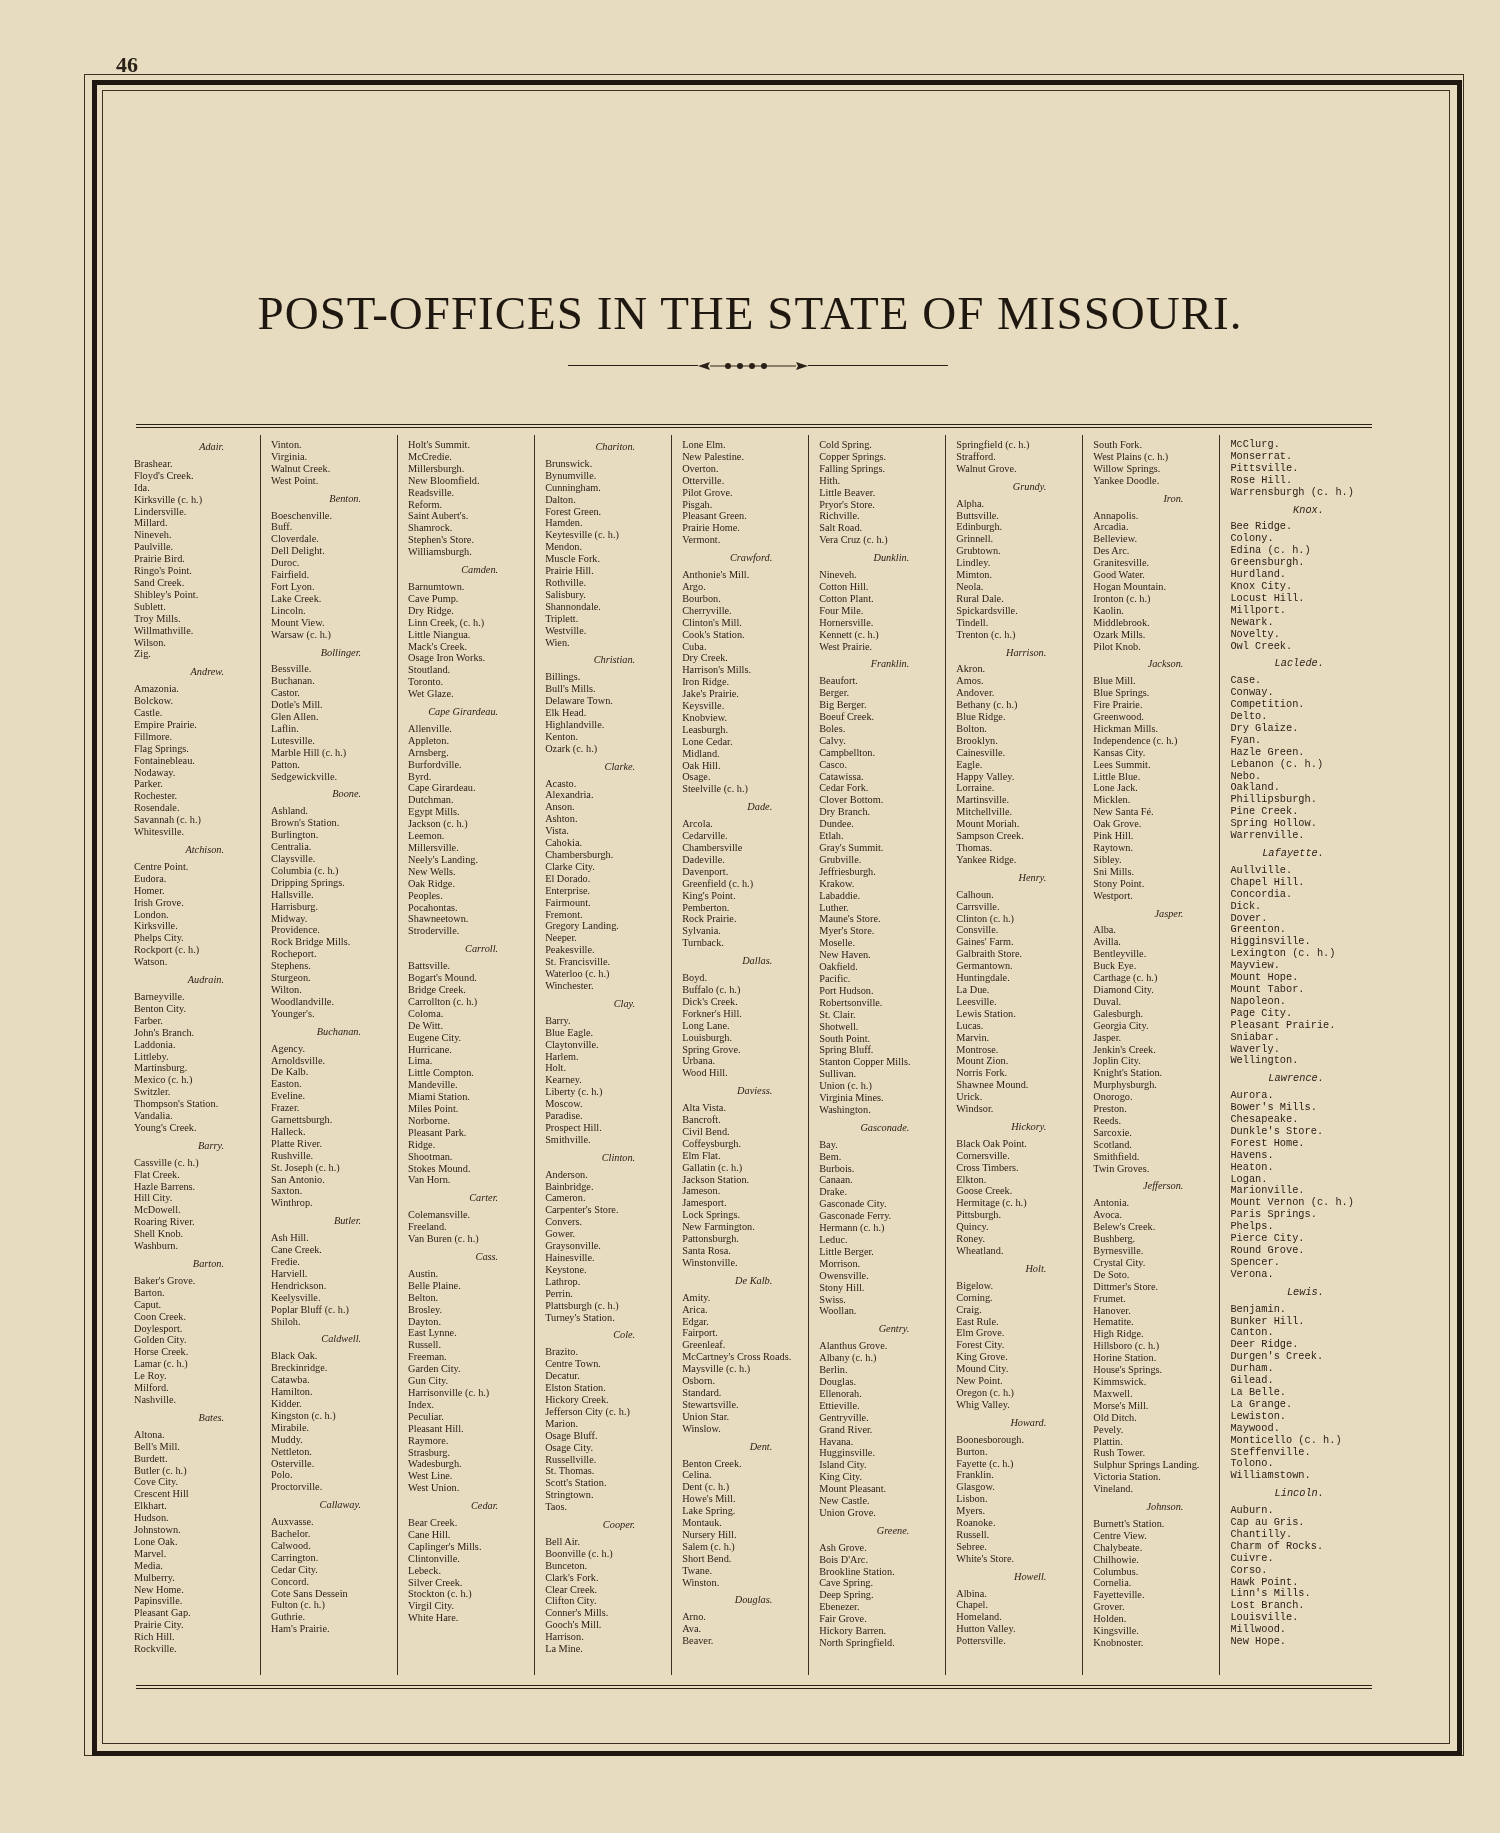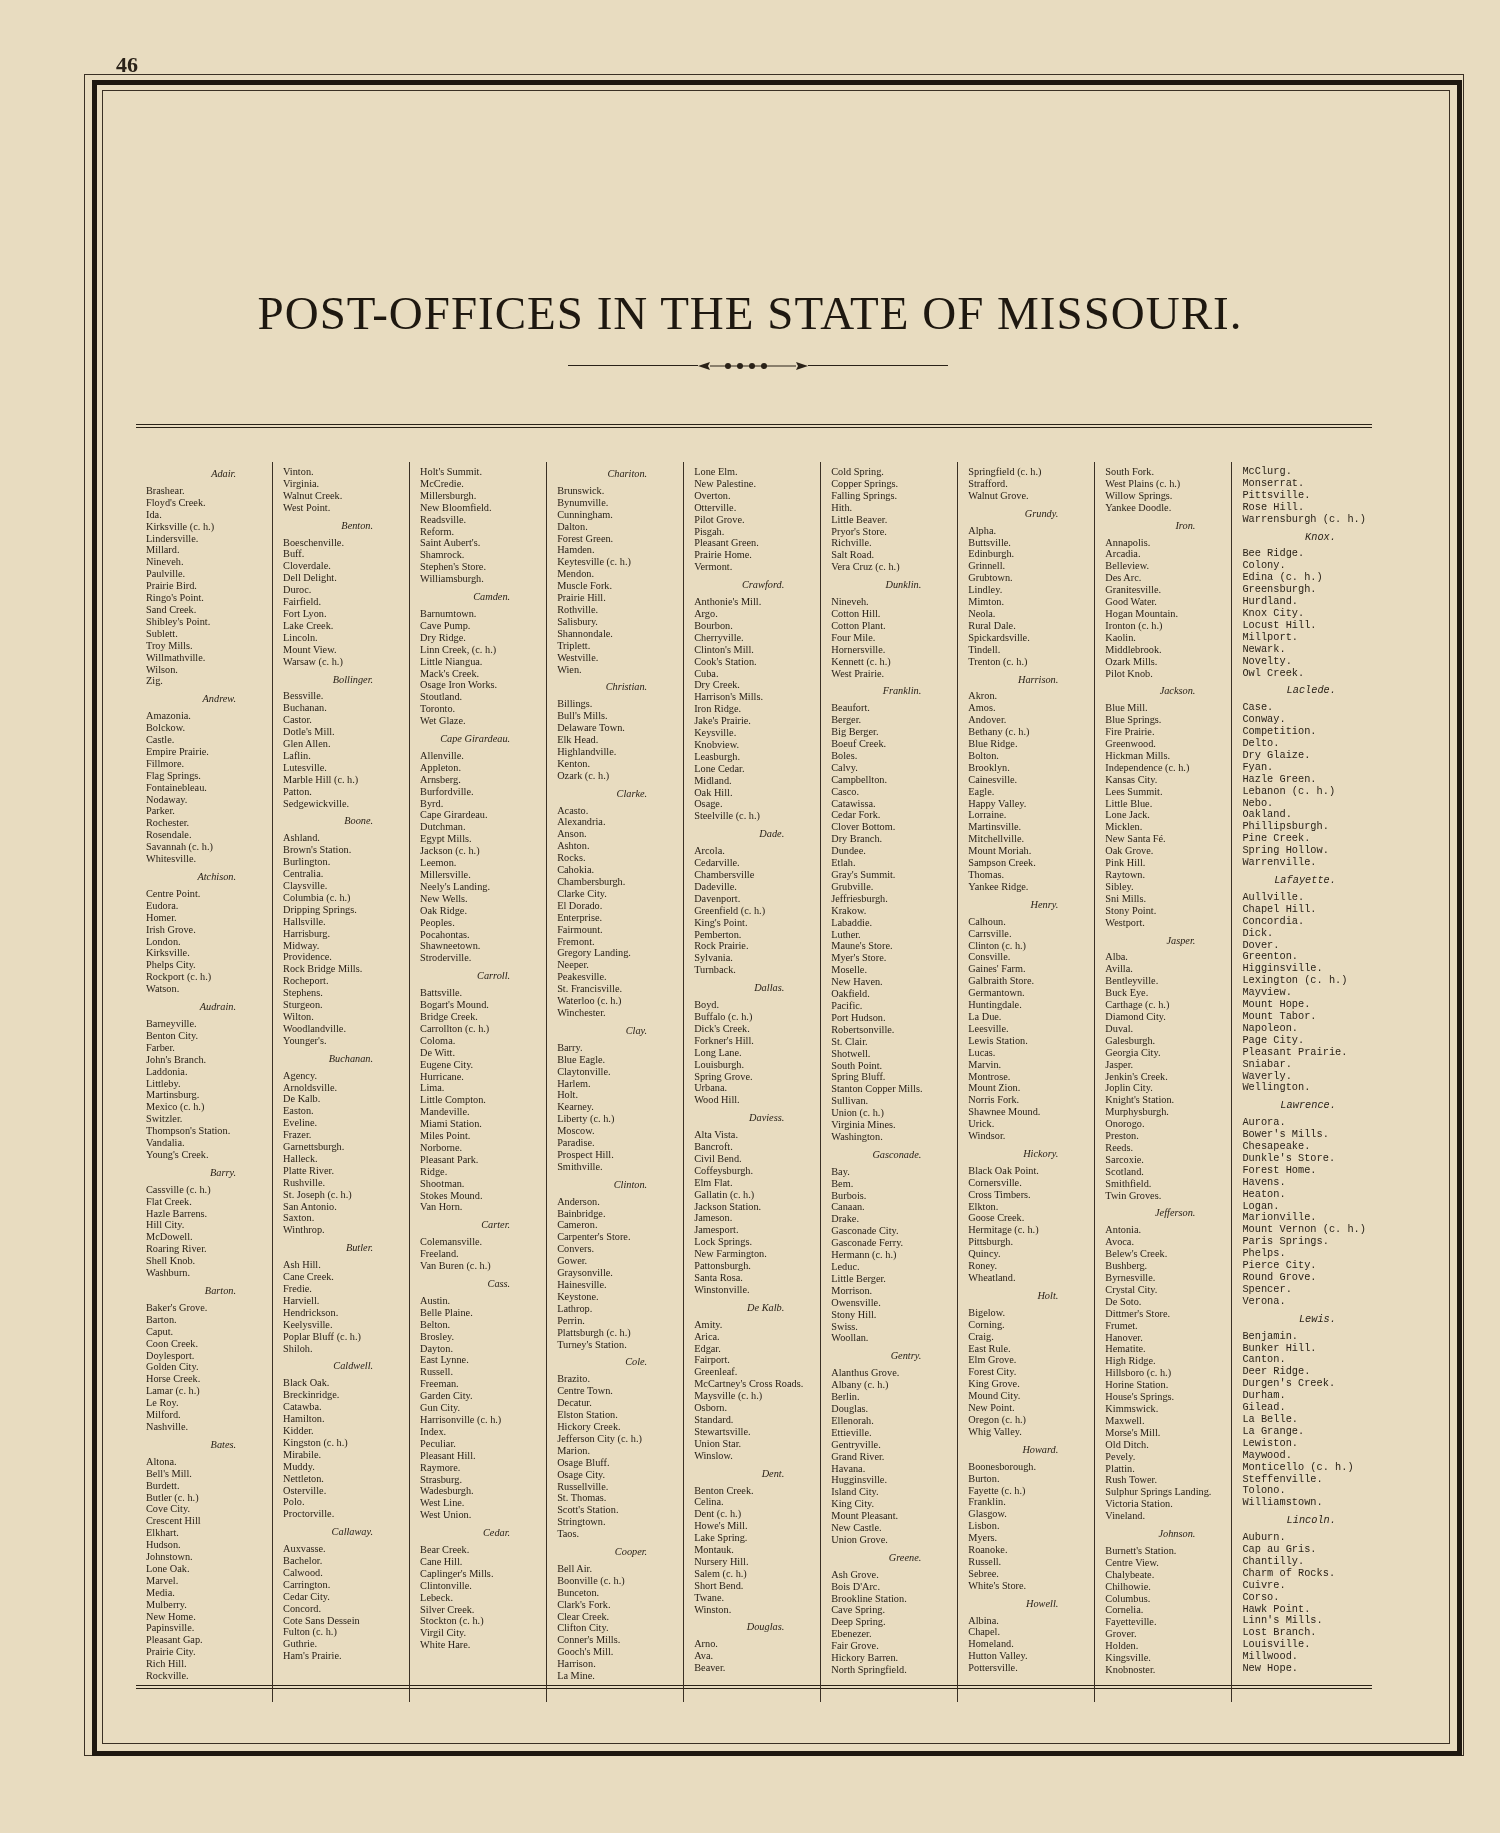--- a/index.html
+++ b/index.html
@@ -5,21 +5,21 @@
   html,body{margin:0;padding:0;}
   body{width:1500px;height:1833px;background:#e8dcc0;position:relative;overflow:hidden;font-family:"Liberation Serif","DejaVu Serif",serif;color:#2a2218;}
   .page-num{position:absolute;left:116px;top:52px;font-size:22px;font-weight:bold;}
   .frame-outer{position:absolute;left:84px;top:74px;width:1378px;height:1680px;border:1px solid #3a3024;}
   .frame-thick{position:absolute;left:92px;top:80px;width:1360px;height:1666px;border:5px solid #1e1810;}
   .frame-inner{position:absolute;left:102px;top:90px;width:1346px;height:1652px;border:1px solid #3a3024;}
   .title{position:absolute;left:0;width:1500px;top:255px;text-align:center;font-size:47px;letter-spacing:1px;font-weight:normal;color:#1e1810;font-family:Liberation Serif, serif;}
   .ornament{position:absolute;left:568px;top:360px;width:380px;height:12px;}
   .ornament .line{position:absolute;top:5px;height:1px;background:#2a2218;}
   .rule{position:absolute;left:136px;width:1236px;border-top:1px solid #2a2218;border-bottom:1px solid #2a2218;height:2px;}
-  .cols{position:absolute;left:136px;top:435px;width:1236px;height:1240px;display:flex;margin-top:27px;}
+  .cols{position:absolute;left:124px;top:435px;width:1236px;height:1240px;display:flex;}
   .col{flex:1;border-right:1px solid #3a3024;padding:4px 6px 0 10px;font-size:10.3px;line-height:11.9px;}
   .col:last-child{border-right:none;font-family:Liberation Mono, monospace;}
   .county{font-style:italic;text-align:right;padding-right:30px;margin:6px 0 5px 0;}
   .county:first-child{margin-top:2px;}
   .po{white-space:nowrap;}
 </style>
 </head>
 <body>
 
 <div class="page-num">46</div>
@@ -361,21 +361,21 @@
       <div class="po">Delaware Town.</div>
       <div class="po">Elk Head.</div>
       <div class="po">Highlandville.</div>
       <div class="po">Kenton.</div>
       <div class="po">Ozark (c. h.)</div>
       <div class="county">Clarke.</div>
       <div class="po">Acasto.</div>
       <div class="po">Alexandria.</div>
       <div class="po">Anson.</div>
       <div class="po">Ashton.</div>
-      <div class="po">Rocks.</div>
+      <div class="po">Vista.</div>
       <div class="po">Cahokia.</div>
       <div class="po">Chambersburgh.</div>
       <div class="po">Clarke City.</div>
       <div class="po">El Dorado.</div>
       <div class="po">Enterprise.</div>
       <div class="po">Fairmount.</div>
       <div class="po">Fremont.</div>
       <div class="po">Gregory Landing.</div>
       <div class="po">Neeper.</div>
       <div class="po">Peakesville.</div>

